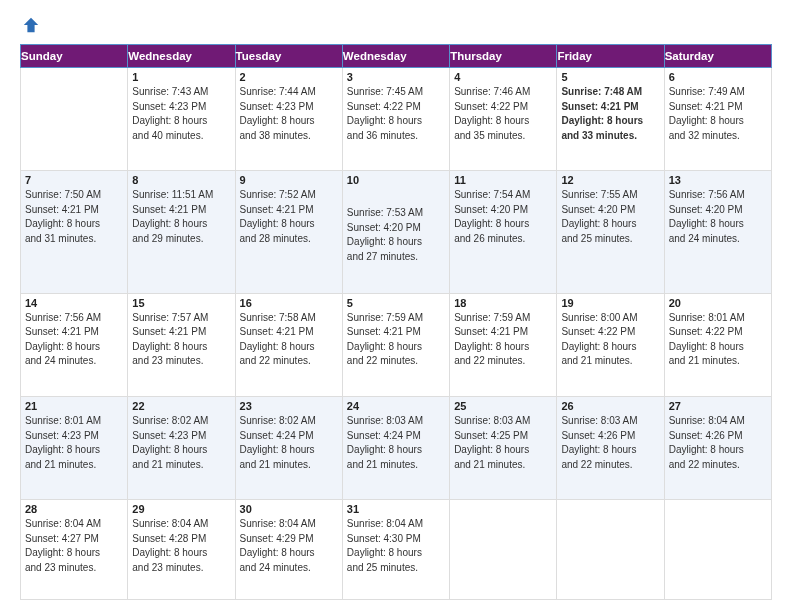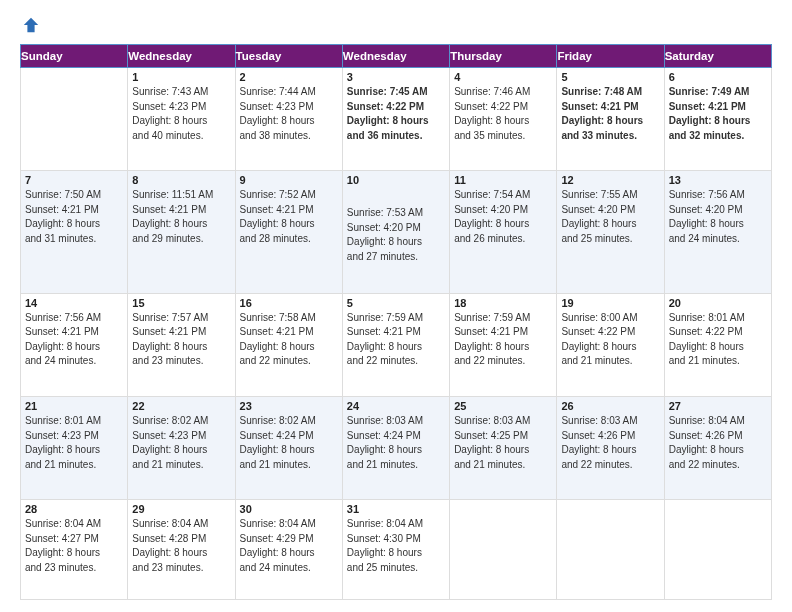--- a/index.html
+++ b/index.html
@@ -155,42 +155,42 @@
           </td>
           <td>
             <span class="day-num">2</span>
             <div class="cell-text" style="white-space: pre-line;">Sunrise: 7:44 AM
 Sunset: 4:23 PM
 Daylight: 8 hours
 and 38 minutes.</div>
           </td>
           <td>
             <span class="day-num">3</span>
-            <div class="cell-text" style="white-space: pre-line; font-weight: bold;">Sunrise: 7:45 AM
+            <div class="cell-text" style="white-space: pre-line;">Sunrise: 7:45 AM
 Sunset: 4:22 PM
 Daylight: 8 hours
 and 36 minutes.</div>
           </td>
           <td>
             <span class="day-num">4</span>
             <div class="cell-text" style="white-space: pre-line;">Sunrise: 7:46 AM
 Sunset: 4:22 PM
 Daylight: 8 hours
 and 35 minutes.</div>
           </td>
           <td>
             <span class="day-num">5</span>
             <div class="cell-text" style="white-space: pre-line; font-weight: bold;">Sunrise: 7:48 AM
 Sunset: 4:21 PM
 Daylight: 8 hours
 and 33 minutes.</div>
           </td>
           <td>
             <span class="day-num">6</span>
-            <div class="cell-text" style="white-space: pre-line; font-weight: bold;">Sunrise: 7:49 AM
+            <div class="cell-text" style="white-space: pre-line;">Sunrise: 7:49 AM
 Sunset: 4:21 PM
 Daylight: 8 hours
 and 32 minutes.</div>
           </td>
         </tr>
         <tr class="row-shaded">
           <td>
             <span class="day-num">7</span>
             <div class="cell-text" style="white-space: pre-line;">Sunrise: 7:50 AM
 Sunset: 4:21 PM

